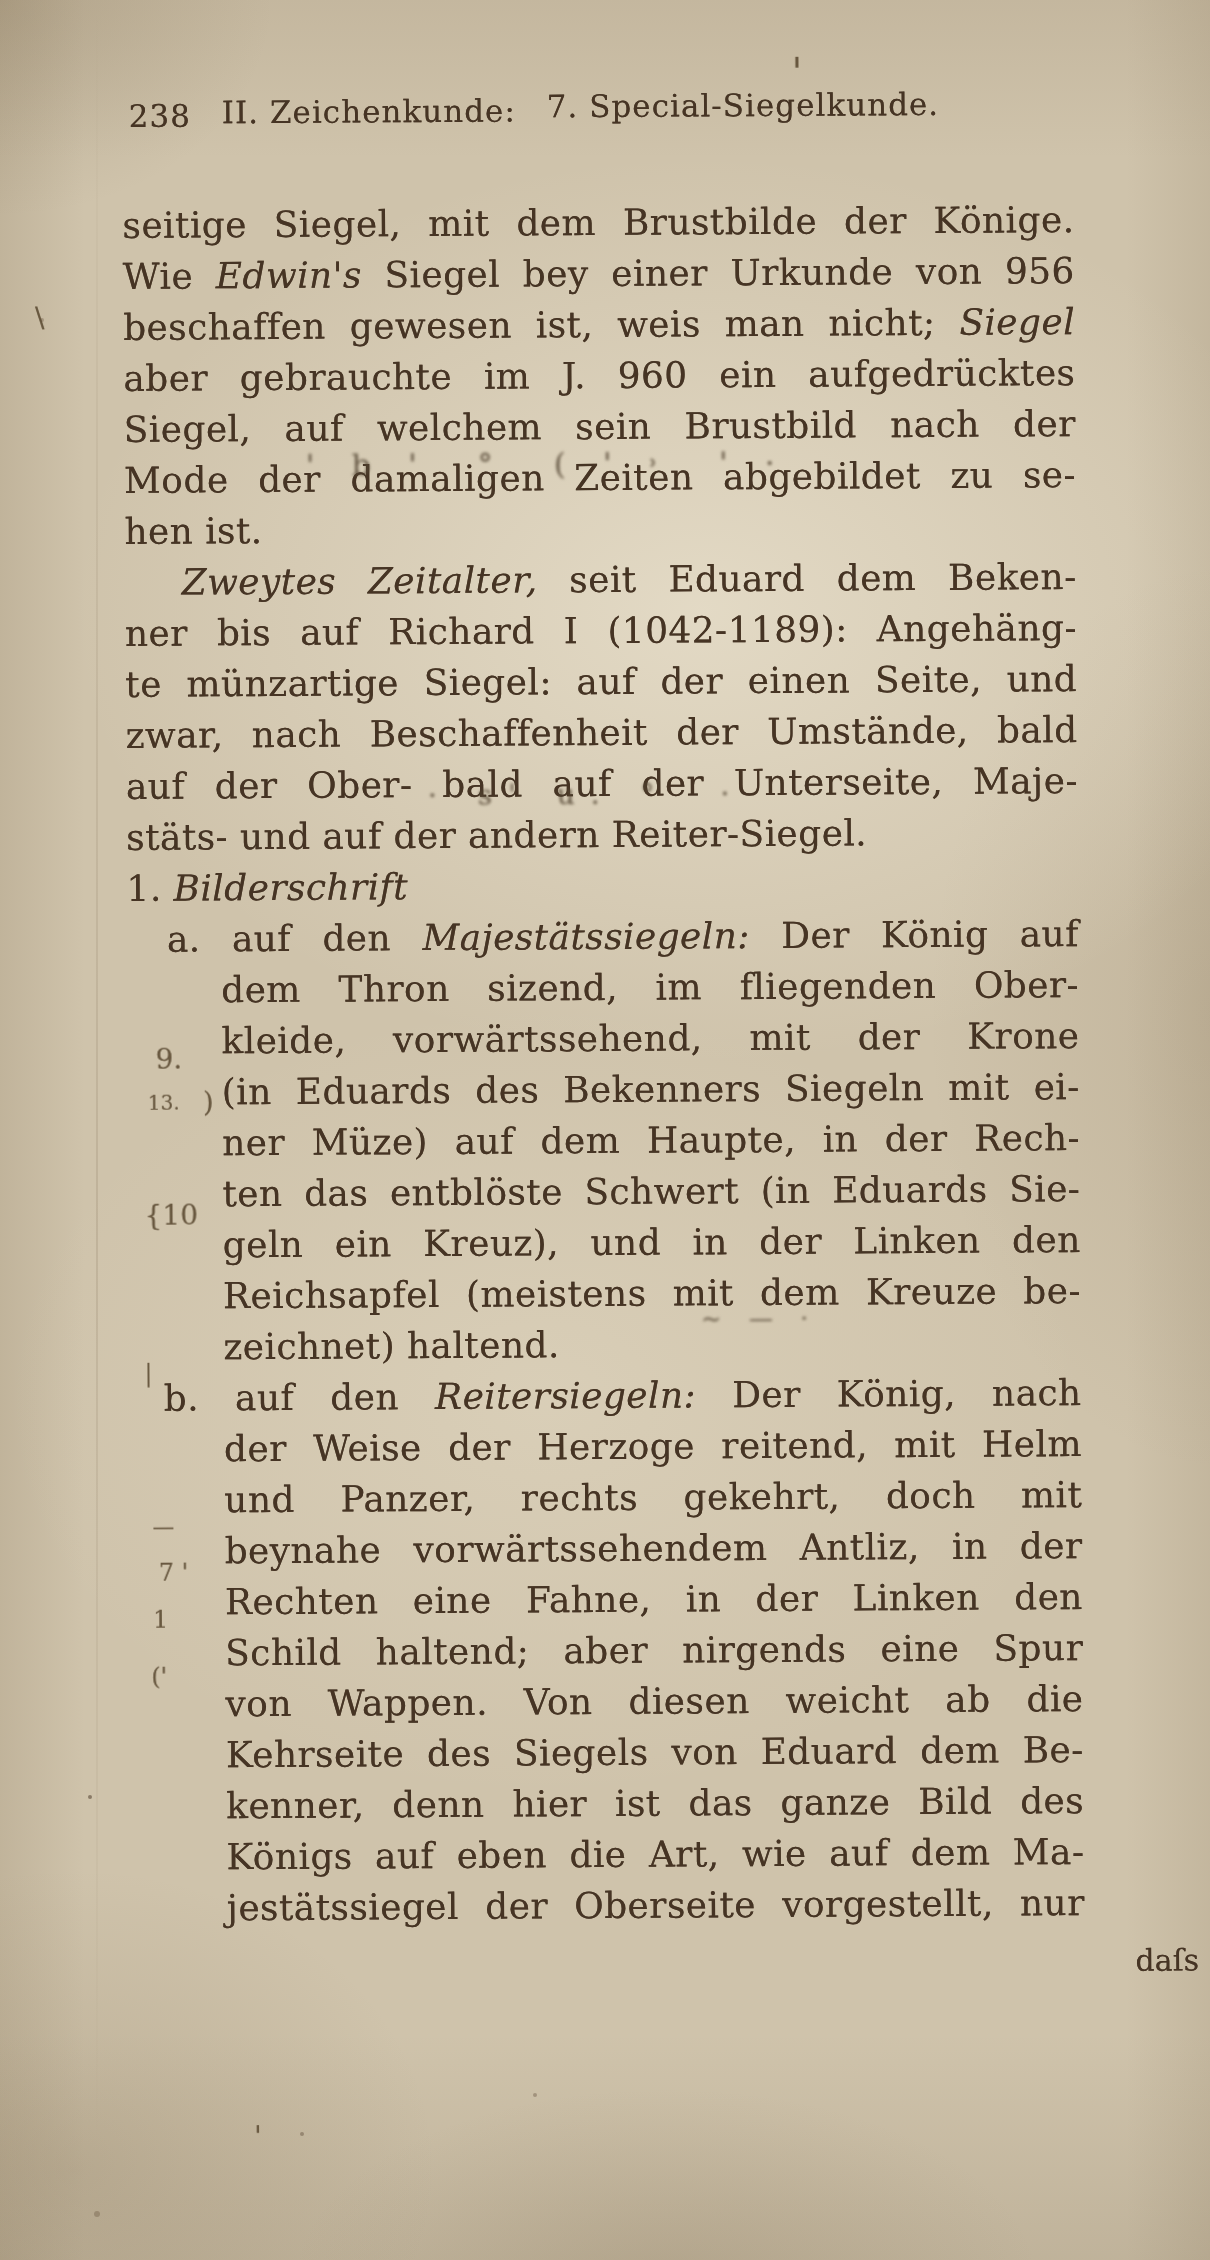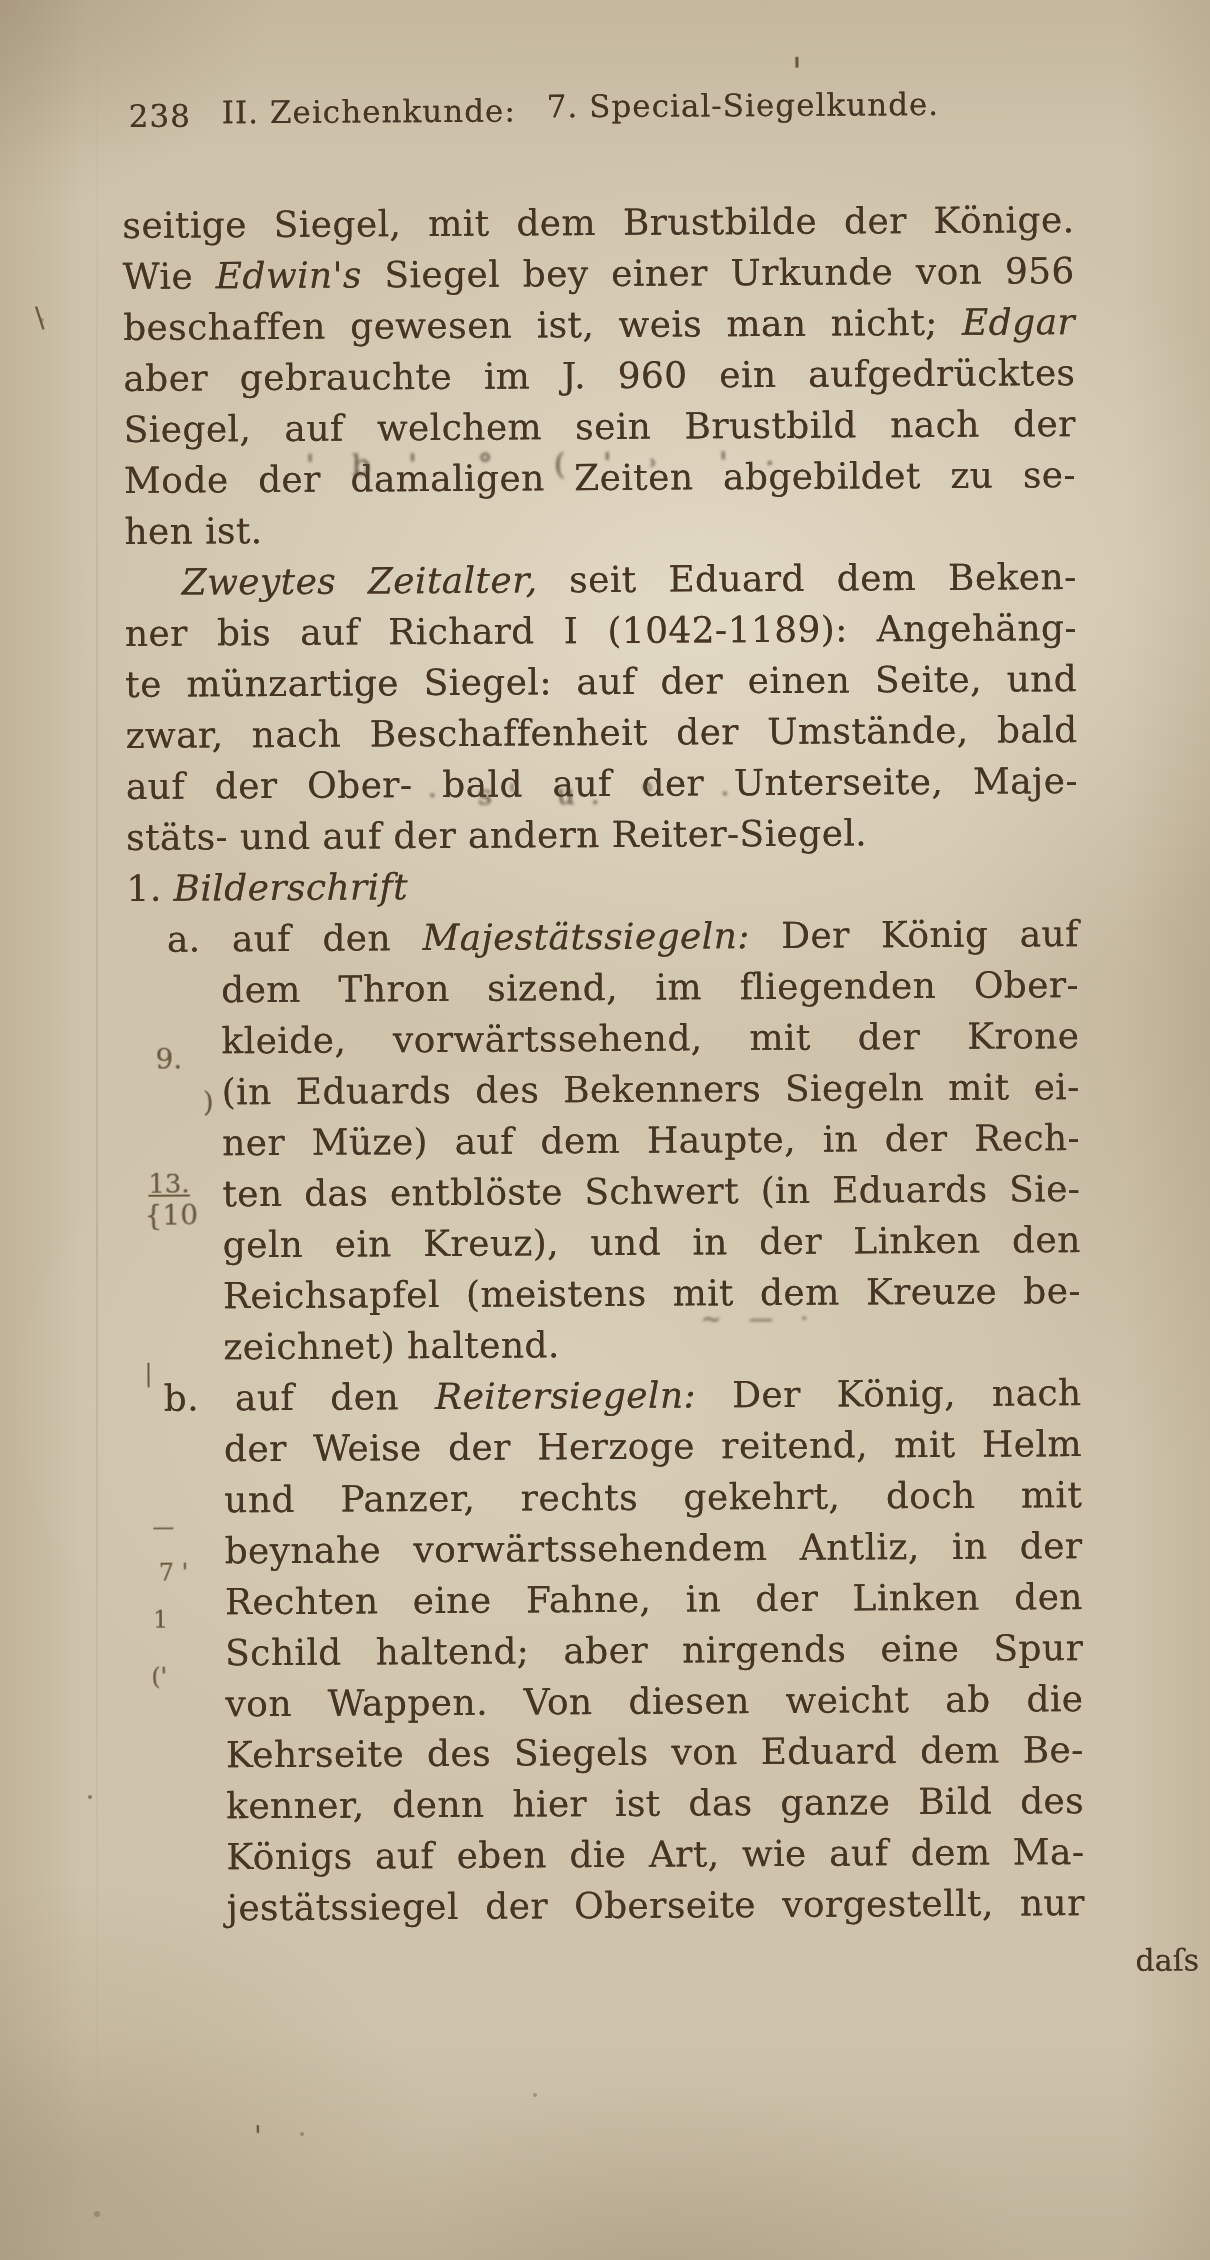--- a/index.html
+++ b/index.html
@@ -53,21 +53,21 @@
   <div class="content ink">
     <div class="running-head">
       <span class="pn">238</span>
       <span class="ch">II. Zeichenkunde:</span>
       <span class="sec">7. Special-Siegelkunde.</span>
     </div>
 
     <div class="body-text">
         <div class="line just" style="padding-left: 0px;"><span>seitige Siegel, mit dem Brustbilde der Könige.</span></div>
         <div class="line just" style="padding-left: 0px;"><span>Wie </span><span class="it">Edwin's</span><span> Siegel bey einer Urkunde von 956</span></div>
-        <div class="line just" style="padding-left: 0px;"><span>beschaffen gewesen ist, weis man nicht; </span><span class="it">Edgar</span></div>
+        <div class="line just" style="padding-left: 0px;"><span>beschaffen gewesen ist, weis man nicht; </span><span class="it">Siegel</span></div>
         <div class="line just" style="padding-left: 0px;"><span>aber gebrauchte im J. 960 ein aufgedrücktes</span></div>
         <div class="line just" style="padding-left: 0px;"><span>Siegel, auf welchem sein Brustbild nach der</span></div>
         <div class="line just" style="padding-left: 0px;"><span>Mode der damaligen Zeiten abgebildet zu se-</span></div>
         <div class="line" style="padding-left: 0px;"><span>hen ist.</span></div>
         <div class="line just" style="padding-left: 57px;"><span class="it">Zweytes Zeitalter,</span><span> seit Eduard dem Beken-</span></div>
         <div class="line just" style="padding-left: 0px;"><span>ner bis auf Richard I (1042-1189): Angehäng-</span></div>
         <div class="line just" style="padding-left: 0px;"><span>te münzartige Siegel: auf der einen Seite, und</span></div>
         <div class="line just" style="padding-left: 0px;"><span>zwar, nach Beschaffenheit der Umstände, bald</span></div>
         <div class="line just" style="padding-left: 0px;"><span>auf der Ober- bald auf der Unterseite, Maje-</span></div>
         <div class="line" style="padding-left: 0px;"><span>stäts- und auf der andern Reiter-Siegel.</span></div>
@@ -92,21 +92,21 @@
         <div class="line just" style="padding-left: 94px;"><span>kenner, denn hier ist das ganze Bild des</span></div>
         <div class="line just" style="padding-left: 94px;"><span>Königs auf eben die Art, wie auf dem Ma-</span></div>
         <div class="line just" style="padding-left: 94px;"><span>jestätssiegel der Oberseite vorgestellt, nur</span></div>
       </div>
 
     <div class="catchword">daſs</div>
 
     <div id="marks-host">
         <span class="margin-mark" style="left: 156px; top: 1040px; font-size: 28px;">9.</span>
         <span class="margin-mark" style="left: 203px; top: 1083px; font-size: 28px;">)</span>
-        <span class="margin-mark" style="left: 148px; top: 1166px; font-size: 26px; text-decoration: underline;">13.</span>
+        <span class="margin-mark" style="left: 148px; top: 1088px; font-size: 20px;">13.</span>
         <span class="margin-mark" style="left: 144px; top: 1196px; font-size: 28px;">{10</span>
         <span class="margin-mark" style="left: 143px; top: 1356px; font-size: 24px;">|</span>
         <span class="margin-mark" style="left: 150px; top: 1512px; font-size: 22px;">—</span>
         <span class="margin-mark" style="left: 156px; top: 1556px; font-size: 24px;">7 '</span>
         <span class="margin-mark" style="left: 150px; top: 1603px; font-size: 24px;">1</span>
         <span class="margin-mark" style="left: 148px; top: 1660px; font-size: 24px;">('</span>
         <span class="margin-mark" style="left: 798px; top: 50px; font-size: 40px;">'</span>
         <span class="margin-mark" style="left: 40px; top: 298px; font-size: 28px;">\</span>
         <span class="margin-mark" style="left: 248px; top: 2118px; font-size: 28px;">'</span>
       </div>

